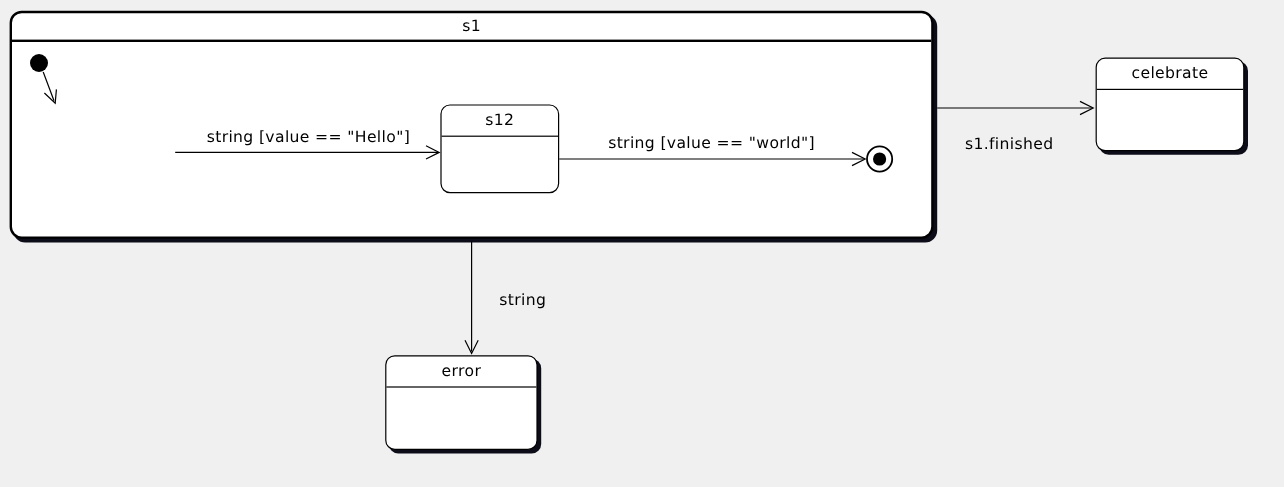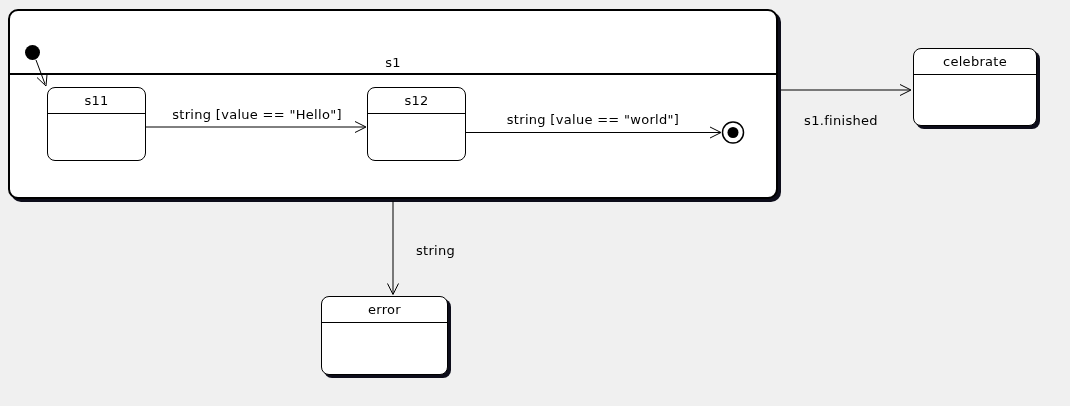--- a/index.html
+++ b/index.html
@@ -24,21 +24,21 @@
   .state.shadowed { box-shadow: 3px 3px 0 var(--shadow, #0d0d1a); }
   .state .title {
     display: flex;
     align-items: center;
     justify-content: center;
     height: 25px;
     border-bottom: 1px solid var(--line, #000000);
   }
   .state .body { flex: 1; }
   .state.composite { border-width: 2px; border-radius: 10px; }
-  .state.composite .title { height: 22px; border-bottom-width: 2px; margin-top: 40px; }
+  .state.composite .title { height: 22px; border-bottom-width: 2px; }
 
   #s1        { left: 8px;   top: 9px;   width: 770px; height: 190px; }
   #s11       { left: 47px;  top: 87px;  width: 99px;  height: 74px; }
   #s12       { left: 367px; top: 87px;  width: 99px;  height: 74px; }
   #celebrate { left: 913px; top: 48px;  width: 124px; height: 78px; }
   #error     { left: 321px; top: 296px; width: 127px; height: 79px; }
 
   svg.wiring { position: absolute; left: 0; top: 0; }
   svg.wiring * { vector-effect: non-scaling-stroke; }
 
@@ -53,26 +53,20 @@
 
 <div class="canvas">
 
   <div class="state composite shadowed" id="s1">
     <div class="title">
       <span>s1</span>
     </div>
     <div class="body"></div>
   </div>
 
-  <div class="state" id="s11">
-    <div class="title">
-      <span>s11</span>
-    </div>
-    <div class="body"></div>
-  </div>
 
   <div class="state" id="s12">
     <div class="title">
       <span>s12</span>
     </div>
     <div class="body"></div>
   </div>
 
   <div class="state shadowed" id="error">
     <div class="title">

